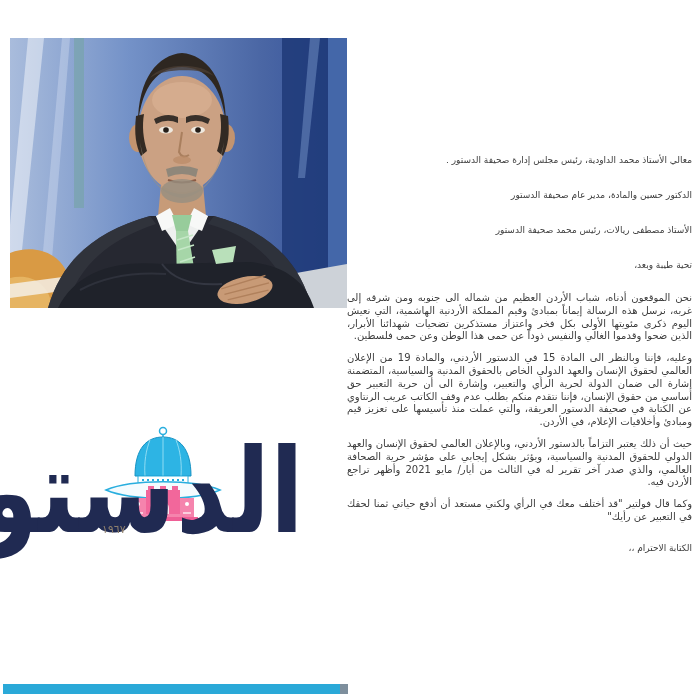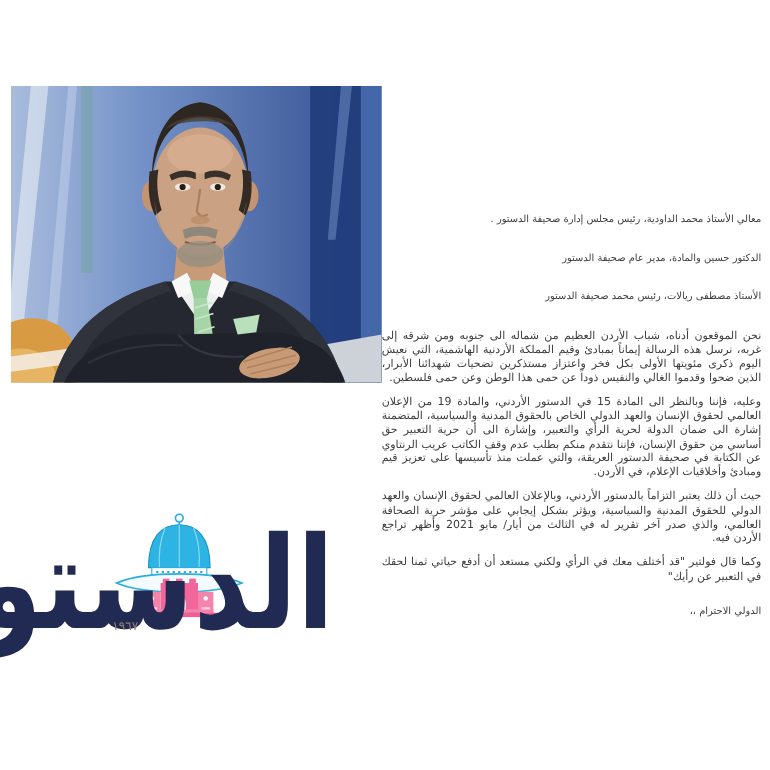--- a/index.html
+++ b/index.html
@@ -1,21 +1,21 @@
 <!DOCTYPE html>
 <html lang="ar"><head>
 <meta charset="utf-8">
 <style>
   html,body { margin:0; padding:0; }
   body {
     width:700px; height:700px; position:relative; overflow:hidden;
     background:#ffffff;
     font-family:"DejaVu Sans", sans-serif;
   }
-  .page { position:absolute; inset:0;margin-top:40px; }
+  .page { position:absolute; inset:0; }
 
   
   .photo {
     position:absolute; left:10px; top:38px; width:337px; height:270px;
     overflow:hidden;
   }
   .photo svg { display:block; width:100%; height:100%; }
 
   
   .letter-body {
@@ -144,25 +144,26 @@
       <path d="M156,131 Q172,125 188,131 L186,139 Q172,133 158,139 Z" fill="#8f877a"></path>
       <path d="M158,142 Q172,147 186,142" stroke="#8a5a44" stroke-width="2" fill="none"></path>
       <ellipse cx="172" cy="153" rx="21" ry="12" fill="#968e81" opacity="0.8"></ellipse>
     </svg>
   </div>
 
   <div class="letter-body">
     <p class="recipient">معالي الأستاذ محمد الداودية، رئيس مجلس إدارة صحيفة الدستور .</p>
     <p class="recipient">الدكتور حسين والمادة، مدير عام صحيفة الدستور</p>
     <p class="recipient">الأستاذ مصطفى ريالات، رئيس محمد صحيفة الدستور</p>
+    <p class="greeting">تحية طيبة وبعد،</p>
     <p class="para">نحن الموقعون أدناه، شباب الأردن العظيم من شماله الى جنوبه ومن شرقه إلى غربه، نرسل هذه الرسالة إيماناً بمبادئ وقيم المملكة الأردنية الهاشمية، التي نعيش اليوم ذكرى مئويتها الأولى بكل فخر واعتزاز مستذكرين تضحيات شهدائنا الأبرار، الذين ضحوا وقدموا الغالي والنفيس ذوداً عن حمى هذا الوطن وعن حمى فلسطين.</p>
     <p class="para">وعليه، فإننا وبالنظر الى المادة 15 في الدستور الأردني، والمادة 19 من الإعلان العالمي لحقوق الإنسان والعهد الدولي الخاص بالحقوق المدنية والسياسية، المتضمنة إشارة الى ضمان الدولة لحرية الرأي والتعبير، وإشارة الى أن حرية التعبير حق أساسي من حقوق الإنسان، فإننا نتقدم منكم بطلب عدم وقف الكاتب عريب الرنتاوي عن الكتابة في صحيفة الدستور العريقة، والتي عملت منذ تأسيسها على تعزيز قيم ومبادئ وأخلاقيات الإعلام، في الأردن.</p>
     <p class="para">حيث أن ذلك يعتبر التزاماً بالدستور الأردني، وبالإعلان العالمي لحقوق الإنسان والعهد الدولي للحقوق المدنية والسياسية، ويؤثر بشكل إيجابي على مؤشر حرية الصحافة العالمي، والذي صدر آخر تقرير له في الثالث من أيار/ مايو 2021 وأظهر تراجع الأردن فيه.</p>
     <p class="para">وكما قال فولتير "قد أختلف معك في الرأي ولكني مستعد أن أدفع حياتي ثمنا لحقك في التعبير عن رأيك"</p>
-    <p class="closing">الدولي الاحترام ،،</p>
+    <p class="closing">الكتابة الاحترام ،،</p>
   </div>
 
   <div class="logo">
     <svg class="dome" viewBox="0 0 122 100">
 
       <circle cx="61" cy="7" r="3.5" fill="none" stroke="#29aede" stroke-width="1.5"></circle>
       <line x1="61" y1="10" x2="61" y2="14" stroke="#29aede" stroke-width="1.5"></line>
 
       <path d="M33,52 C33,24 45,13 61,13 C77,13 89,24 89,52 Z" fill="#2db4e4" stroke="#1793c4" stroke-width="1"></path>
       <path d="M48,16 C44,26 42,38 43,52 M61,13 L61,52 M74,16 C78,26 80,38 79,52" stroke="#8fdcf3" stroke-width="1" fill="none"></path>

